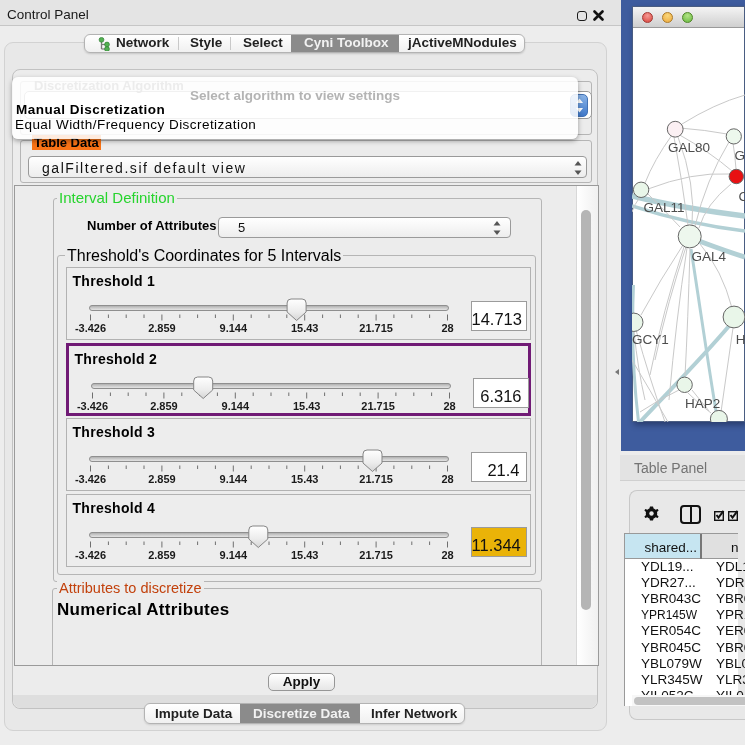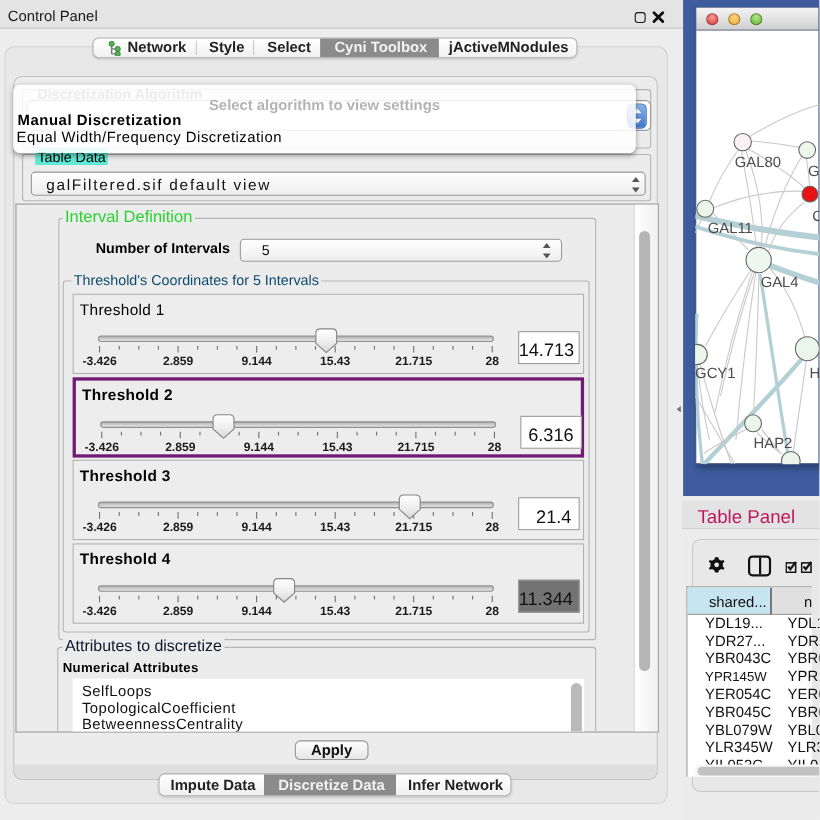--- a/index.html
+++ b/index.html
@@ -58,48 +58,48 @@
   <div class="abs" style="left:20px;top:81px;width:572px;height:54px;border:1px solid #b5b5b5;border-radius:3px"></div>
   <div class="abs" style="left:24px;top:91px;width:568px;height:28px;background:#fff;border:1px solid #9a9a9a;border-radius:5px"></div>
   <div class="abs" style="left:570px;top:94px;width:18px;height:23px;background:linear-gradient(180deg,#8ab4e8,#3f78c9);border-radius:5px;border:1px solid #4372b4"></div>
   <svg class="abs" style="left:575px;top:98px" width="9" height="15">
         <path d="M4.5,0.5 L8,5 H1 Z" fill="#fff"></path>
         <path d="M4.5,14.5 L1,10 H8 Z" fill="#fff"></path>
       </svg>
   <div class="abs" style="left:34px;top:78px;font-size:13px;font-weight:bold;color:#777">Discretization Algorithm</div>
 
   <div class="abs" style="left:20px;top:140px;width:572px;height:43px;border:1px solid #b5b5b5;border-radius:3px"></div>
-  <div class="abs" style="left:32px;top:135px;font-size:13px;font-weight:normal;color:#000;background:#5eead4;padding:0 2px">Table Data</div>
+  <div class="abs" style="left:32px;top:135px;font-size:13px;font-weight:bold;color:#000;background:#f97316;padding:0 2px">Table Data</div>
   <div class="abs" style="left:28px;top:156px;width:559px;height:22px;background:linear-gradient(180deg,#ffffff,#ededed);border:1px solid #9a9a9a;border-radius:4px">
     <div class="abs" style="left:13px;top:3px;font-size:14px;letter-spacing:1.55px;color:#111">galFiltered.sif default view</div>
     <svg class="abs" style="left:543px;top:3px" width="12" height="16">
           <path d="M6,1 L9.5,5.5 H2.5 Z" fill="#555"></path>
           <path d="M6,15 L2.5,10.5 H9.5 Z" fill="#555"></path>
         </svg>
   </div>
 
   <div class="abs" style="left:14px;top:185px;width:585px;height:481px;border:1px solid #9a9a9a;background:#ececec;overflow:hidden">
     <div class="abs" style="left:561px;top:0;width:22px;height:479px;background:linear-gradient(90deg,#ffffff,#f0f0f0);border-left:1px solid #d8d8d8"></div>
     <div class="abs" style="left:566px;top:24px;width:10px;height:400px;background:#b5b5b5;border-radius:5px"></div>
 
     <div class="abs" style="left:38px;top:12px;width:489px;height:384px;border:1px solid #b5b5b5;border-radius:3px"></div>
     <div class="abs" style="left:42px;top:3px;font-size:15px;color:#27d42e;background:#ececec;padding:0 2px">Interval Definition</div>
-    <div class="abs" style="left:72px;top:32px;font-size:13px;font-weight:bold;color:#000">Number of Intervals</div>
+    <div class="abs" style="left:72px;top:32px;font-size:13px;font-weight:bold;color:#000">Number of Attributes</div>
     <div class="abs" style="left:203px;top:31px;width:293px;height:21px;background:linear-gradient(180deg,#ffffff,#ededed);border:1px solid #9a9a9a;border-radius:4px">
       <div class="abs" style="left:19px;top:2px;font-size:13px;color:#111">5</div>
       <svg class="abs" style="left:272px;top:2px" width="12" height="16">
             <path d="M6,1 L9.5,5.5 H2.5 Z" fill="#555"></path>
             <path d="M6,15 L2.5,10.5 H9.5 Z" fill="#555"></path>
           </svg>
     </div>
 
     <div class="abs" style="left:42px;top:69px;width:479px;height:320px;border:1px solid #b5b5b5;border-radius:3px"></div>
-    <div class="abs" style="left:50px;top:60.5px;font-size:13px;color:#0c4a6e;background:#ececec;padding:0 2px">Threshold's Coordinates for 5 Intervals</div>
+    <div class="abs" style="left:50px;top:60.5px;font-size:16px;color:#000000;background:#ececec;padding:0 2px">Threshold's Coordinates for 5 Intervals</div>
     <div style="position:absolute;left:50.5px;top:81px;width:465px;height:73px;border:1px solid #b2b2b2;background:#ededed">
-<div style="position:absolute;left:6px;top:5px;font-size:14px;letter-spacing:0.3px;font-weight:normal;color:#000">Threshold 1</div>
+<div style="position:absolute;left:6px;top:5px;font-size:14px;letter-spacing:0.3px;font-weight:bold;color:#000">Threshold 1</div>
 <svg width="466" height="48" style="position:absolute;left:0;top:22px">
             <rect x="22.5" y="15.5" width="359.0" height="5" rx="2.5" fill="url(#trackg)" stroke="#8f8f8f" stroke-width="1"></rect>
             <line x1="23.5" y1="24.5" x2="23.5" y2="30.5" stroke="#6f6f6f" stroke-width="1"></line>
             <line x1="41.4" y1="24.5" x2="41.4" y2="28.0" stroke="#6f6f6f" stroke-width="1"></line>
             <line x1="59.2" y1="24.5" x2="59.2" y2="28.0" stroke="#6f6f6f" stroke-width="1"></line>
             <line x1="77.0" y1="24.5" x2="77.0" y2="28.0" stroke="#6f6f6f" stroke-width="1"></line>
             <line x1="94.9" y1="24.5" x2="94.9" y2="30.5" stroke="#6f6f6f" stroke-width="1"></line>
             <line x1="112.8" y1="24.5" x2="112.8" y2="28.0" stroke="#6f6f6f" stroke-width="1"></line>
             <line x1="130.6" y1="24.5" x2="130.6" y2="28.0" stroke="#6f6f6f" stroke-width="1"></line>
             <line x1="148.4" y1="24.5" x2="148.4" y2="28.0" stroke="#6f6f6f" stroke-width="1"></line>
@@ -230,32 +230,26 @@
             <text x="23.5" y="42" font-family="Liberation Sans, sans-serif" font-size="11" font-weight="bold" fill="#1a1a1a" text-anchor="middle">-3.426</text>
             <text x="94.9" y="42" font-family="Liberation Sans, sans-serif" font-size="11" font-weight="bold" fill="#1a1a1a" text-anchor="middle">2.859</text>
             <text x="166.3" y="42" font-family="Liberation Sans, sans-serif" font-size="11" font-weight="bold" fill="#1a1a1a" text-anchor="middle">9.144</text>
             <text x="237.7" y="42" font-family="Liberation Sans, sans-serif" font-size="11" font-weight="bold" fill="#1a1a1a" text-anchor="middle">15.43</text>
             <text x="309.1" y="42" font-family="Liberation Sans, sans-serif" font-size="11" font-weight="bold" fill="#1a1a1a" text-anchor="middle">21.715</text>
             <text x="380.5" y="42" font-family="Liberation Sans, sans-serif" font-size="11" font-weight="bold" fill="#1a1a1a" text-anchor="middle">28</text>
             <g transform="translate(181.8,9)">
               <path d="M4,0 H15 Q19,0 19,4 V13 L9.5,21.5 L0,13 V4 Q0,0 4,0 Z" fill="url(#thumbg)" stroke="#858585" stroke-width="1"></path>
             </g>
           </svg>
-<div style="position:absolute;left:404px;top:32.5px;width:56px;height:30px;border:1px solid #9b9b9b;background:#737373;font-size:16.5px;color:#111;text-align:right;line-height:34px;padding-right:6px">11.344</div>
+<div style="position:absolute;left:404px;top:32.5px;width:56px;height:30px;border:1px solid #9b9b9b;background:#eab308;font-size:16.5px;color:#111;text-align:right;line-height:34px;padding-right:6px">11.344</div>
 </div>
 
     <div class="abs" style="left:37px;top:402px;width:490px;height:110px;border:1px solid #b5b5b5;border-radius:3px 3px 0 0"></div>
-    <div class="abs" style="left:42px;top:394px;font-size:14.5px;color:#0f172a;background:#ececec;padding:0 2px">Attributes to discretize</div>
-    <div class="abs" style="left:42px;top:414px;font-size:12px;letter-spacing:0.3px;font-weight:bold;color:#000">Numerical Attributes</div>
-    <div class="abs" style="left:50.5px;top:430.5px;width:465px;height:50px;background:#fff">
-      <div class="abs" style="left:9px;top:4px;font-size:13.5px;letter-spacing:0.4px;color:#111">SelfLoops</div>
-      <div class="abs" style="left:9px;top:19px;font-size:13.5px;letter-spacing:0.4px;color:#111">TopologicalCoefficient</div>
-      <div class="abs" style="left:9px;top:34px;font-size:13.5px;letter-spacing:0.4px;color:#111">BetweennessCentrality</div>
-      <div class="abs" style="left:453px;top:4px;width:10px;height:46px;background:#b9b9b9;border-radius:5px 5px 0 0"></div>
-    </div>
+    <div class="abs" style="left:42px;top:394px;font-size:14.5px;color:#c2410c;background:#ececec;padding:0 2px">Attributes to discretize</div>
+    <div class="abs" style="left:42px;top:414px;font-size:17px;letter-spacing:0.3px;font-weight:bold;color:#000">Numerical Attributes</div>
   </div>
 
   <div class="abs" style="left:268px;top:673px;width:67px;height:18px;background:linear-gradient(180deg,#ffffff,#e6e6e6);border:1px solid #969696;border-radius:5px;text-align:center;font-size:13.5px;font-weight:600;color:#111;line-height:16px">Apply</div>
 
   <div class="abs" style="left:144px;top:703px;width:321px;height:21px;background:linear-gradient(180deg,#ffffff,#f0f0f0);border:1px solid #b3b3b3;border-radius:6px;box-shadow:0 1px 2px rgba(0,0,0,0.12)">
     <div class="abs" style="left:95px;top:0;width:120px;height:19px;background:#8b8b8b"></div>
     <div class="abs" style="left:10px;top:2px;font-size:13.5px;font-weight:bold;color:#222">Impute Data</div>
     <div class="abs" style="left:108px;top:2px;font-size:13.5px;font-weight:bold;color:#f2f2f2">Discretize Data</div>
     <div class="abs" style="left:226px;top:2px;font-size:13.5px;font-weight:bold;color:#222">Infer Network</div>
   </div>
@@ -327,21 +321,21 @@
       <text x="738.5" y="201.0" font-family="Liberation Sans, sans-serif" font-size="13.5" fill="#4d4d4d">C</text>
       <text x="643.4" y="211.5" font-family="Liberation Sans, sans-serif" font-size="13.5" fill="#4d4d4d">GAL11</text>
       <text x="691.5" y="261.0" font-family="Liberation Sans, sans-serif" font-size="13.5" fill="#4d4d4d">GAL4</text>
       <text x="631.9" y="344.0" font-family="Liberation Sans, sans-serif" font-size="13.5" fill="#4d4d4d">GCY1</text>
       <text x="735.8" y="344.0" font-family="Liberation Sans, sans-serif" font-size="13.5" fill="#4d4d4d">H</text>
       <text x="685.0" y="407.5" font-family="Liberation Sans, sans-serif" font-size="13.5" fill="#4d4d4d">HAP2</text>
     </svg>
 
 <div class="abs" style="left:620px;top:451px;width:125px;height:4px;background:#ececec"></div>
 <div class="abs" style="left:620px;top:455px;width:125px;height:26px;background:#e3e3e3;border-bottom:1px solid #d0d0d0">
-  <div class="abs" style="left:14px;top:5px;font-size:17px;color:#be185d">Table Panel</div>
+  <div class="abs" style="left:14px;top:5px;font-size:14px;color:#737373">Table Panel</div>
 </div>
 <div class="abs" style="left:620px;top:481px;width:125px;height:264px;background:#ececec"></div>
 
 <div class="abs" style="left:629px;top:490px;width:116px;height:230px;background:#e8e8e8;border:1px solid #c8c8c8;border-radius:8px 0 0 8px;border-right:none">
   <svg class="abs" style="left:14px;top:15px" width="15" height="15" viewBox="0 0 15 15">
         <path d="M7.5,0.5 L9,0.5 L9.6,2.6 A5.2,5.2 0 0 1 11.6,3.7 L13.7,3 L14.6,4.6 L13,6.1 A5.2,5.2 0 0 1 13,8.9 L14.6,10.4 L13.7,12 L11.6,11.3 A5.2,5.2 0 0 1 9.6,12.4 L9,14.5 L6,14.5 L5.4,12.4 A5.2,5.2 0 0 1 3.4,11.3 L1.3,12 L0.4,10.4 L2,8.9 A5.2,5.2 0 0 1 2,6.1 L0.4,4.6 L1.3,3 L3.4,3.7 A5.2,5.2 0 0 1 5.4,2.6 L6,0.5 Z" fill="#111"></path>
         <circle cx="7.5" cy="7.5" r="2.2" fill="#e8e8e8"></circle>
       </svg>
   <div class="abs" style="left:50px;top:14px;width:21px;height:19px;border:2.6px solid #111;border-radius:4px"></div>
   <div class="abs" style="left:59.5px;top:16px;width:2.4px;height:15px;background:#111"></div>

